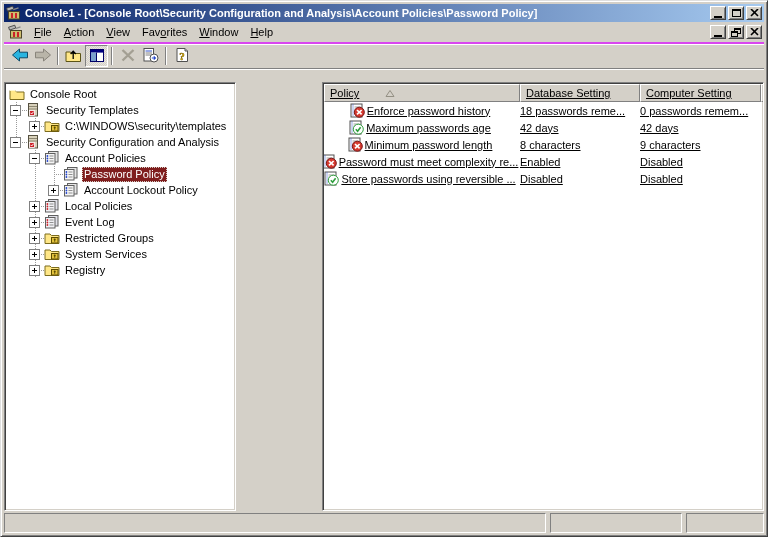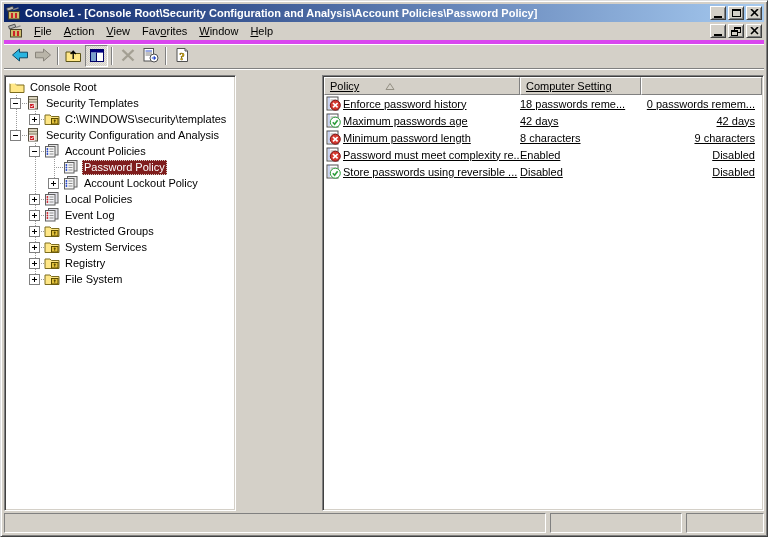--- a/index.html
+++ b/index.html
@@ -23,37 +23,37 @@
            box-shadow:inset 1px 1px 0 #d4d0c8, inset -1px -1px 0 #808080;
            display:flex;align-items:center;justify-content:center;position:relative;}
   .glyph-min{width:8px;height:2px;background:#000;margin-top:7px;}
   .glyph-max{width:9px;height:8px;border:1px solid #000;border-top-width:2px;}
   .glyph-restore{position:relative;width:10px;height:9px;}
   .glyph-restore .r1{position:absolute;right:0;top:0;width:7px;height:6px;border:1px solid #000;border-top-width:2px;background:#d4d0c8;}
   .glyph-restore .r2{position:absolute;left:0;bottom:0;width:7px;height:6px;border:1px solid #000;border-top-width:2px;background:#d4d0c8;}
 
   
   .menubar{height:22px;flex:0 0 22px;display:flex;align-items:center;padding:0 2px;
-           border-bottom:4px solid #d946ef;box-shadow:0 1px 0 #fff;}
+           border-bottom:2px solid #d946ef;box-shadow:0 1px 0 #fff;}
   .menubar .appicon{width:16px;height:16px;margin:0 4px 0 2px;flex:0 0 16px;}
   .menu-item{padding:3px 6px;white-space:nowrap;}
   .menu-item u{text-decoration:underline;}
   .menu-spacer{flex:1;}
 
   
   .toolbar{height:25px;flex:0 0 25px;display:flex;align-items:center;padding:0 4px;
            border-bottom:1px solid #808080;box-shadow:0 1px 0 #fff;}
   .tb-btn{width:23px;height:22px;display:flex;align-items:center;justify-content:center;
           border:1px solid transparent;}
   .tb-btn.pressed{border-color:#808080 #fff #fff #808080;
                   background:repeating-conic-gradient(#e8e5de 0 25%,#d4d0c8 0 50%) 0 0/2px 2px;}
   .tb-sep{width:2px;height:18px;margin:0 3px;border-left:1px solid #808080;border-right:1px solid #fff;}
 
   
-  .main{flex:1;display:flex;margin-top:6px;min-height:0;gap:40px;}
+  .main{flex:1;display:flex;margin-top:13px;min-height:0;gap:40px;}
   .pane{background:#fff;border:1px solid;border-color:#808080 #fff #fff #808080;
         box-shadow:inset 1px 1px 0 #404040, inset -1px -1px 0 #d4d0c8;
         overflow:hidden;}
   .tree-pane{flex:0 0 232px;padding:3px 1px 1px 1px;}
   .splitter{flex:0 0 6px;background:#d4d0c8;}
   .list-pane{flex:1;display:flex;flex-direction:column;padding:1px;text-decoration:underline;}
 
   
   .tree-row{height:16px;display:flex;align-items:center;position:relative;white-space:nowrap;}
   .t-guide-v{position:absolute;width:1px;top:0;bottom:0;
@@ -70,26 +70,26 @@
   .t-label{padding:1px 2px;line-height:13px;}
   .t-label.selected{background:#7f1d1d;color:#fff;outline:1px dotted #d4d0c8;outline-offset:-1px;}
 
   
   .list-header{display:flex;flex:0 0 18px;background:#d4d0c8;}
   .hdr-cell{height:18px;background:#d4d0c8;border:1px solid;border-color:#fff #808080 #808080 #fff;
             display:flex;align-items:center;padding:0 5px;white-space:nowrap;overflow:hidden;}
   .hdr-sort{margin-left:26px;display:flex;align-items:center;}
   .col-policy{width:196px;flex:0 0 196px;}
   .col-db{width:120px;flex:0 0 120px;}
-  .col-computer{width:121px;flex:0 0 121px;text-align:right;}
+  .col-computer{width:121px;flex:0 0 121px;}
   .col-fill{flex:1;}
   .list-rows{flex:1;background:#fff;overflow:hidden;}
   .list-row{display:flex;height:17px;align-items:center;white-space:nowrap;}
   .cell{overflow:hidden;text-overflow:clip;white-space:nowrap;padding-right:6px;}
-  .cell-policy{display:flex;align-items:center;padding-left:2px;}
+  .cell-policy{display:flex;align-items:center;padding-left:2px;justify-content:center;}
   .row-icon{flex:0 0 15px;width:15px;height:15px;margin-right:2px;}
 
   
   .statusbar{flex:0 0 20px;margin-top:2px;display:flex;}
   .status-panel{border:1px solid;border-color:#808080 #fff #fff #808080;height:20px;
                 padding:2px 4px;overflow:hidden;white-space:nowrap;}
   .sp-main{flex:1;}
   .sp-2{flex:0 0 132px;margin-left:4px;}
   .sp-3{flex:0 0 78px;margin-left:4px;}
 </style>
@@ -423,49 +423,34 @@
             </span>
           </span>
           <span class="t-icon"><svg width="16" height="16" viewBox="0 0 16 16">
     <path d="M1 4 h5 l1.5 1.5 H15 v8 H1 z" fill="#ffe787" stroke="#7c6c1e"></path>
     <rect x="7.5" y="7.5" width="6.5" height="5.5" fill="#e3c23c" stroke="#5c4c00"></rect>
     <circle cx="10.7" cy="9.6" r="1" fill="#5c4c00"></circle>
     <rect x="10.3" y="9.6" width=".9" height="2.2" fill="#5c4c00"></rect>
             </svg></span>
           <span class="t-label">Registry</span>
         </div>
-        <div class="tree-row">
-          <span class="t-guide-v half" style="left: 29px;"></span>
-          <span class="t-guide-h" style="left: 29px; width: 11px;"></span>
-          <span style="flex: 0 0 22px;"></span>
-          <span class="t-slot">
-            <span class="exp-box plus">
-              <span class="h"></span>
-              <span class="v"></span>
-            </span>
-          </span>
-          <span class="t-icon"><svg width="16" height="16" viewBox="0 0 16 16">
-    <path d="M1 4 h5 l1.5 1.5 H15 v8 H1 z" fill="#ffe787" stroke="#7c6c1e"></path>
-    <rect x="7.5" y="7.5" width="6.5" height="5.5" fill="#e3c23c" stroke="#5c4c00"></rect>
-    <circle cx="10.7" cy="9.6" r="1" fill="#5c4c00"></circle>
-    <rect x="10.3" y="9.6" width=".9" height="2.2" fill="#5c4c00"></rect>
-            </svg></span>
-          <span class="t-label">File System</span>
-        </div>
       </div>
     <div class="splitter"></div>
     <div class="pane list-pane">
       <div class="list-header" id="list-header">
           <div class="hdr-cell col-policy">
             <span>Policy</span>
             <span class="hdr-sort">
               <svg width="10" height="9" viewBox="0 0 10 9">
     <polygon points="5,1.5 9,7.5 1,7.5" fill="#d4d0c8" stroke="#938f83"></polygon>
               </svg>
             </span>
+          </div>
+          <div class="hdr-cell col-db">
+            <span>Database Setting</span>
           </div>
           <div class="hdr-cell col-computer">
             <span>Computer Setting</span>
           </div>
           <div class="hdr-cell col-fill"></div>
         </div>
       <div class="list-rows" id="list-rows">
           <div class="list-row">
             <div class="cell cell-policy col-policy">
               <span class="row-icon"><svg width="15" height="15" viewBox="0 0 15 15">

